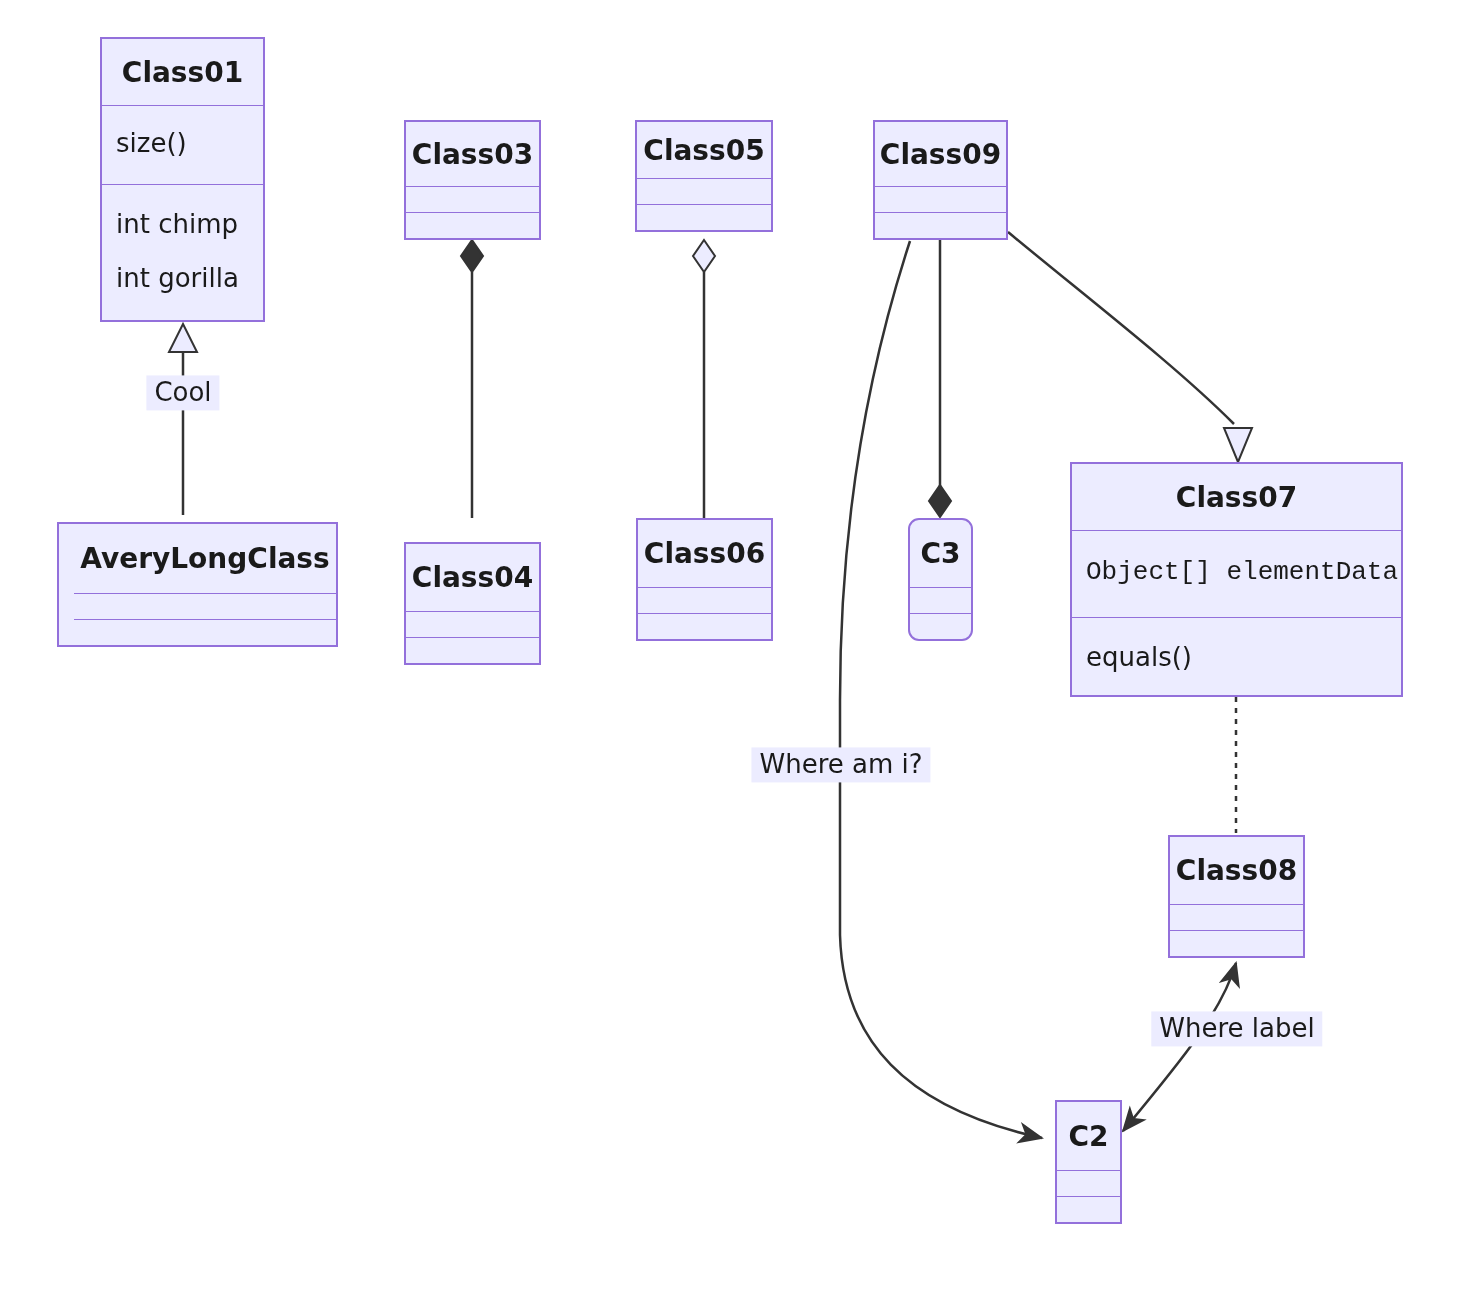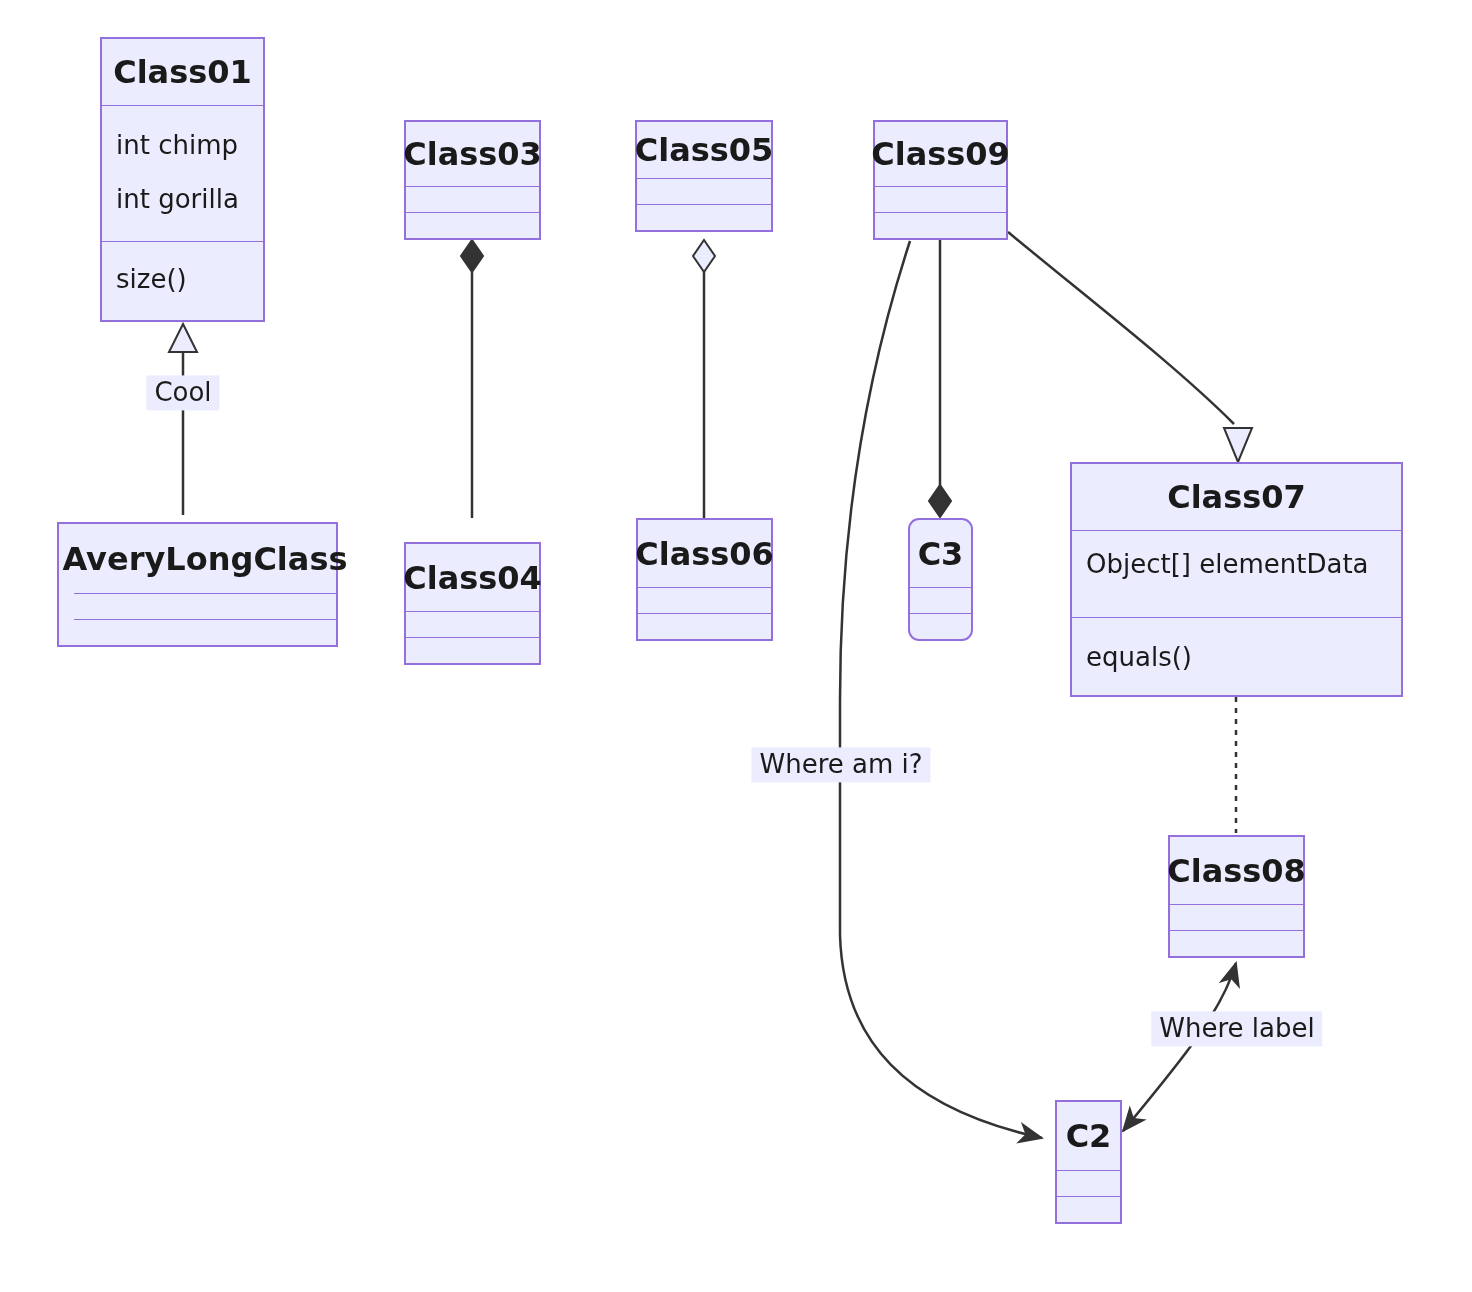--- a/index.html
+++ b/index.html
@@ -29,21 +29,21 @@
     background: #ECECFF;
     border: 2px solid #9370DB;
     display: flex;
     flex-direction: column;
   }
   .cb-title {
     display: flex;
     align-items: center;
     justify-content: center;
     font-weight: 700;
-    font-size: 32px;
+    font-size: 28px;
     flex: 0 0 auto;
   }
   .cb-sec {
     border-top: 1.5px solid #9370DB;
     box-sizing: border-box;
     flex: 0 0 auto;
   }
   .cb-row {
     padding: 0 14px;
     line-height: 54px;
@@ -97,26 +97,26 @@
 
     
     <path class="rel dashed" d="M1236,697 L1236,833"></path>
 
      C2 (label Cool label) --&gt;
     <path class="rel" d="M1123,1131 C1180,1062 1222,1012 1236,963" marker-start="url(#arrowhead)" marker-end="url(#arrowhead)"></path>
   </svg>
 
   <div class="class-box" style="left:100px;top:37px;width:165px;height:285px;">
     <div class="cb-title" style="height:66px;">Class01</div>
+    <div class="cb-sec" style="flex:1;padding-top:10px;">
+      <div class="cb-row">size()</div>
+    </div>
     <div class="cb-sec" style="height:136px;padding-top:12px;">
       <div class="cb-row">int chimp</div>
       <div class="cb-row">int gorilla</div>
-    </div>
-    <div class="cb-sec" style="flex:1;padding-top:10px;">
-      <div class="cb-row">size()</div>
     </div>
   </div>
 
   <div class="class-box" style="left:57px;top:522px;width:281px;height:125px;padding-left:15px;">
     <div class="cb-title" style="flex:1;">AveryLongClass</div>
     <div class="cb-sec" style="height:26px;"></div>
     <div class="cb-sec" style="height:26px;"></div>
   </div>
 
   <div class="class-box" style="left:404px;top:120px;width:137px;height:120px;">
@@ -150,21 +150,21 @@
   </div>
 
   <div class="class-box" style="left:908px;top:518px;width:65px;height:123px;border-radius:11px;">
     <div class="cb-title" style="flex:1;">C3</div>
     <div class="cb-sec" style="height:26px;"></div>
     <div class="cb-sec" style="height:26px;"></div>
   </div>
 
   <div class="class-box" style="left:1070px;top:462px;width:333px;height:235px;">
     <div class="cb-title" style="height:66px;">Class07</div>
-    <div class="cb-sec" style="height:87px;padding-top:6px;">
+    <div class="cb-sec" style="height:87px;padding-top:14px;font-family:Liberation Mono, monospace;">
       <div class="cb-row">Object[] elementData</div>
     </div>
     <div class="cb-sec" style="flex:1;padding-top:12px;">
       <div class="cb-row">equals()</div>
     </div>
   </div>
 
   <div class="class-box" style="left:1168px;top:835px;width:137px;height:123px;">
     <div class="cb-title" style="flex:1;">Class08</div>
     <div class="cb-sec" style="height:26px;"></div>

